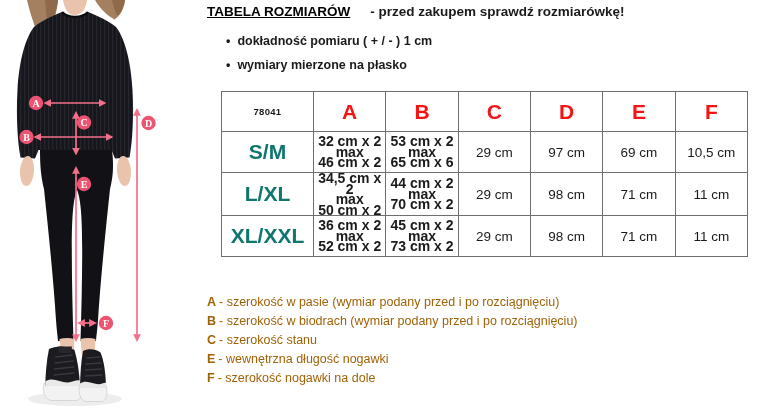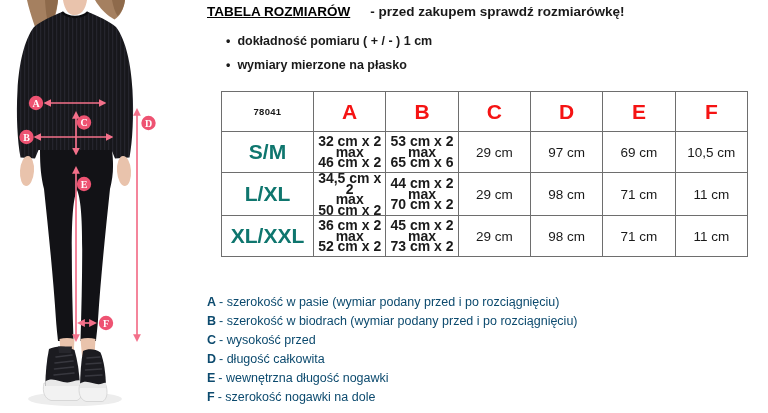--- a/index.html
+++ b/index.html
@@ -32,21 +32,21 @@
   }
   .size-table thead tr{height:40px;}
   .size-table tbody tr{height:41px;}
   .cell-code{font-size:9.5px;font-weight:700;letter-spacing:.3px;}
   .cell-letter{font-size:21px;font-weight:700;color:#f51313;}
   .cell-size{font-size:21px;font-weight:700;color:#0f766e;}
   .cell-small span{display:block;font-size:14px;font-weight:700;line-height:10.5px;}
   .cell-val{font-size:13.5px;font-weight:400;}
   
   .legend{position:absolute;left:207px;top:293px;}
-  .legend .lg{font-size:12.5px;line-height:19px;color:#0c4a6e;white-space:nowrap;font-weight:400;}
+  .legend .lg{font-size:12.5px;line-height:19px;color:#a16207;white-space:nowrap;font-weight:400;}
   .legend .lg b{font-weight:700;margin-right:3px;}
 </style>
 </head>
 <body>
 
 <div class="screen">
 
   <div class="figure">
     <svg width="200" height="413" viewBox="0 0 200 413">
       <defs>
@@ -238,24 +238,21 @@
   </table>
 
   <div class="legend">
     <div class="lg">
       <b>A</b><span>- szerokość w pasie (wymiar podany przed i po rozciągnięciu)</span>
     </div>
     <div class="lg">
       <b>B</b><span>- szerokość w biodrach (wymiar podany przed i po rozciągnięciu)</span>
     </div>
     <div class="lg">
-      <b>C</b><span>- wysokość przed</span>
-    </div>
-    <div class="lg">
-      <b>D</b><span>- długość całkowita</span>
+      <b>C</b><span>- szerokość stanu</span>
     </div>
     <div class="lg">
       <b>E</b><span>- wewnętrzna długość nogawki</span>
     </div>
     <div class="lg">
       <b>F</b><span>- szerokość nogawki na dole</span>
     </div>
   </div>
 
 </div>

